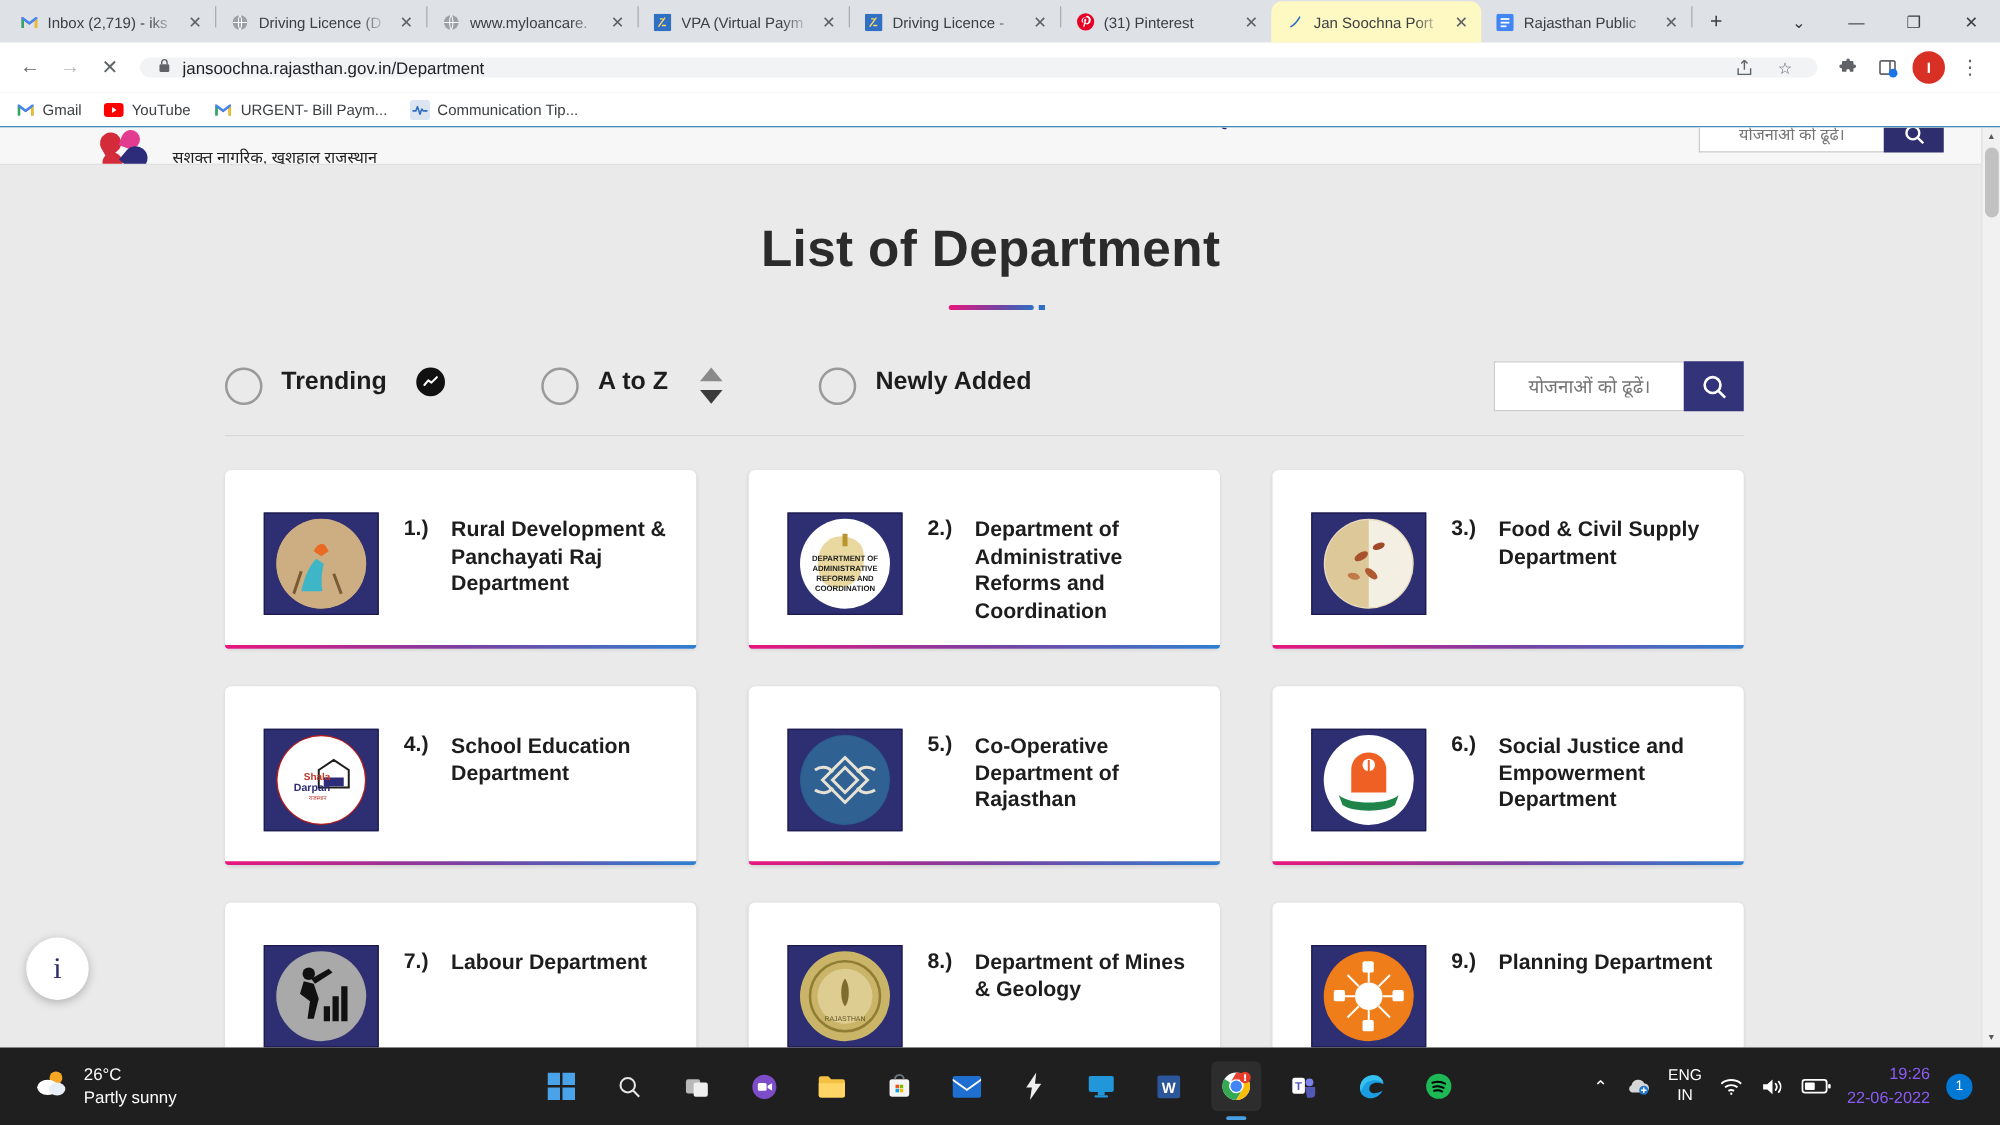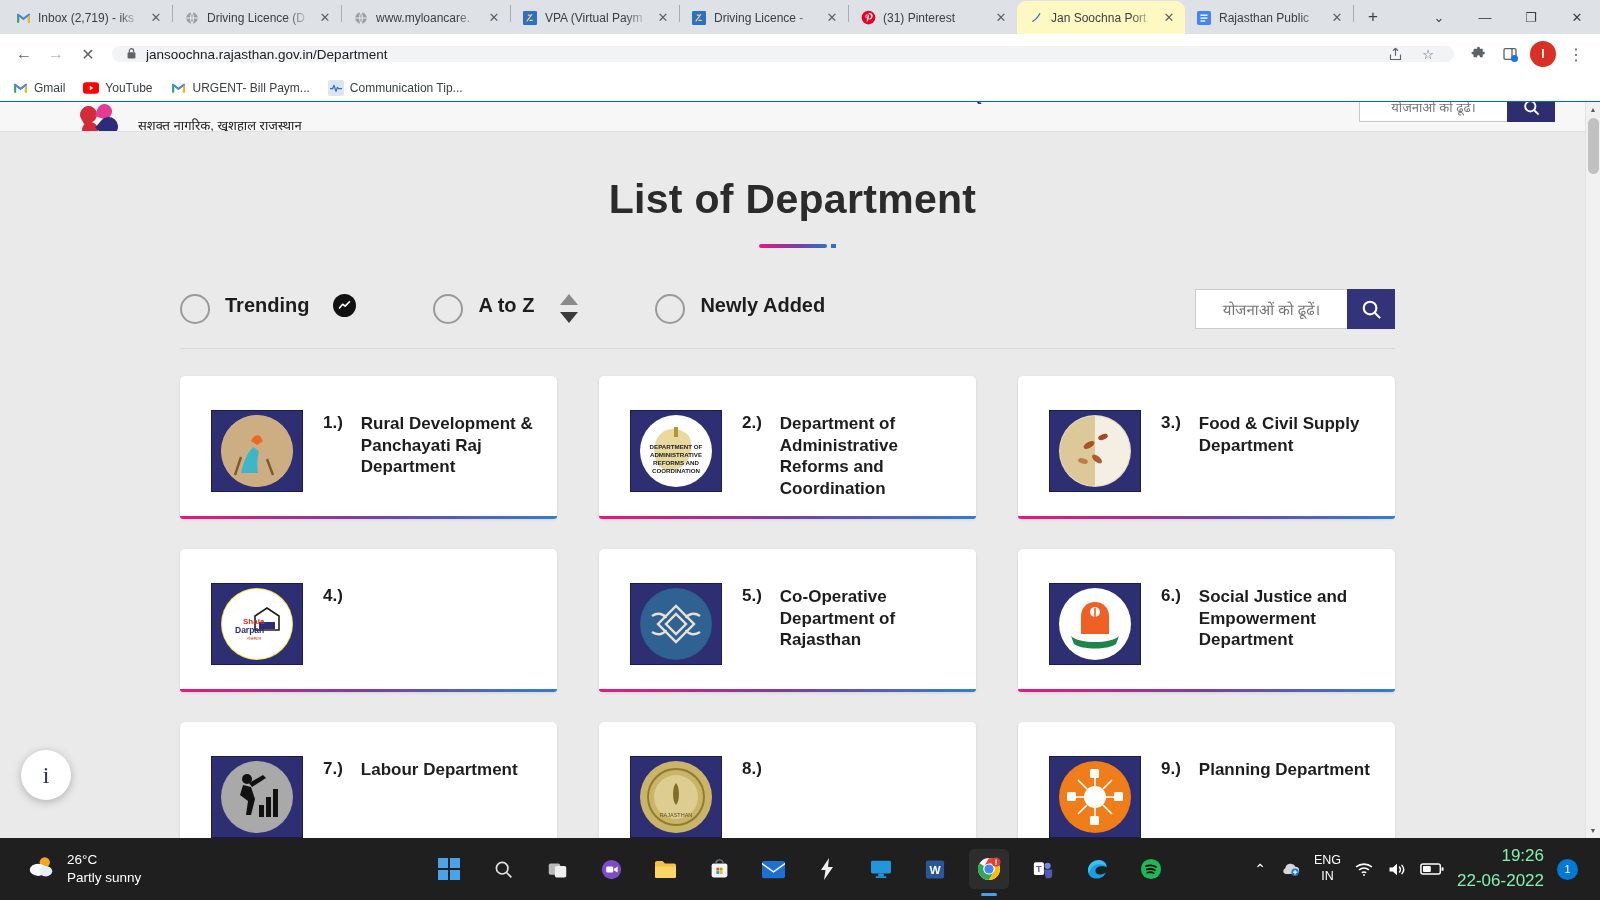--- a/index.html
+++ b/index.html
@@ -125,21 +125,21 @@
   .taskbar { height: 62px; background: #1f1f1f; display: flex; align-items: center; padding: 0 12px; position: relative; }
   .weather { display: flex; align-items: center; gap: 11px; padding-left: 14px; }
   .weather-txt { color: #fff; font-size: 13.5px; line-height: 1.32; }
   .tb-center { position: absolute; left: 50%; transform: translateX(-50%); display: flex; align-items: center; gap: 14px; }
   .tb-icon { width: 40px; height: 40px; display: flex; align-items: center; justify-content: center; position: relative; border-radius: 5px; }
   .tb-icon.running { background: #2d2d2d; }
   .tb-icon.running::after { content: ""; position: absolute; bottom: -7px; left: 50%; transform: translateX(-50%); width: 16px; height: 3px; background: #4aa0e6; border-radius: 2px; }
   .tray { margin-left: auto; display: flex; align-items: center; gap: 13px; padding-right: 10px; }
   .tray-icon { color: #fff; display: flex; align-items: center; justify-content: center; }
   .tray-lang { color: #fff; font-size: 12.5px; text-align: center; line-height: 1.25; }
-  .tray-clock { color: #86efac; font-size: 17px; text-align: right; line-height: 1.45; }
+  .tray-clock { color: #8b5cf6; font-size: 13px; text-align: right; line-height: 1.45; }
   .tray-badge { width: 21px; height: 21px; border-radius: 50%; background: #0078d4; color: #fff; font-size: 11px; display: flex; align-items: center; justify-content: center; }
 </style>
 </head>
 <body>
 
 <div class="browser">
 
   <div class="tabstrip">
     <div class="tab inactive">
       <span class="favicon">
@@ -441,33 +441,34 @@
               </div>
             </div>
             <div class="card-body">
               <span class="card-num">3.)</span>
               <span class="card-name">Food &amp; Civil Supply Department</span>
             </div>
           </div>
 
           <div class="card">
             <div class="card-logo">
-              <div class="disc" style="background:#fde047;">
+              <div class="disc" style="background:#b91c1c;">
                 <svg width="72" height="72" viewBox="0 0 72 72">
                     <circle cx="36" cy="36" r="35" fill="#fff"></circle>
                     <path d="M34 28l12-8 12 8v14H34z" fill="#fff" stroke="#1d1d1d" stroke-width="1.6"></path>
                     <rect x="38" y="34" width="16" height="7" fill="#2c2c7a"></rect>
                     <text x="22" y="36" font-size="8" font-family="Liberation Sans, sans-serif" font-weight="bold" fill="#c0392b">Shala</text>
                     <text x="14" y="45" font-size="8.5" font-family="Liberation Sans, sans-serif" font-weight="bold" fill="#2c2c7a">Darpan</text>
                     <text x="26" y="52" font-size="4.4" font-family="Liberation Sans, sans-serif" fill="#c0392b">राजस्थान</text>
                   </svg>
               </div>
             </div>
             <div class="card-body">
               <span class="card-num">4.)</span>
+              <span class="card-name">School Education Department</span>
             </div>
           </div>
 
           <div class="card">
             <div class="card-logo">
               <div class="disc" style="background:#2b5f8f;">
                 <svg width="72" height="72" viewBox="0 0 72 72">
                     <circle cx="36" cy="36" r="35" fill="#2f6293"></circle>
                     <g stroke="#e8e2d4" stroke-width="2.4" fill="none">
                       <path d="M18 36l18-18 18 18-18 18z"></path>
@@ -528,20 +529,21 @@
                     <circle cx="36" cy="36" r="35" fill="#c9b467"></circle>
                     <circle cx="36" cy="36" r="28" fill="none" stroke="#8f7c35" stroke-width="2"></circle>
                     <circle cx="36" cy="36" r="22" fill="#ddcd91"></circle>
                     <path d="M36 22c4 4 4 18 0 22-4-4-4-18 0-22z" fill="#7e6c2c"></path>
                     <text x="36" y="56" font-size="5.5" font-family="Liberation Sans, sans-serif" text-anchor="middle" fill="#5e5020">RAJASTHAN</text>
                   </svg>
               </div>
             </div>
             <div class="card-body">
               <span class="card-num">8.)</span>
+              <span class="card-name">Department of Mines &amp; Geology</span>
             </div>
           </div>
 
           <div class="card">
             <div class="card-logo">
               <div class="disc" style="background:#ef7d1a;">
                 <svg width="72" height="72" viewBox="0 0 72 72">
                     <circle cx="36" cy="36" r="35" fill="#ef7d1a"></circle>
                     <circle cx="36" cy="36" r="11" fill="#fff"></circle>
                     <g stroke="#fff" stroke-width="1.6">

